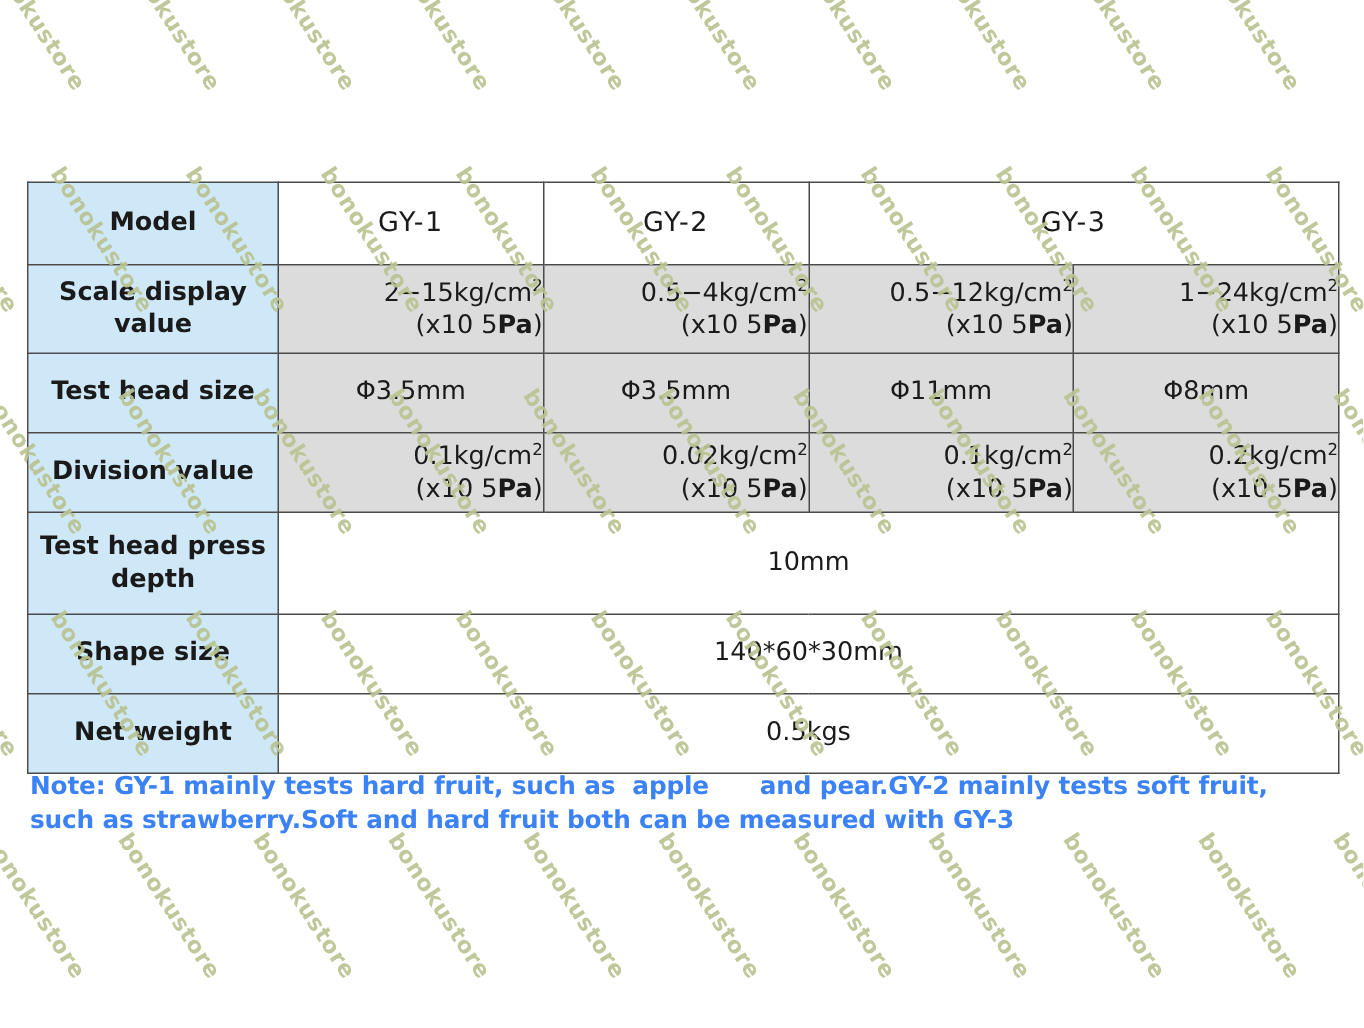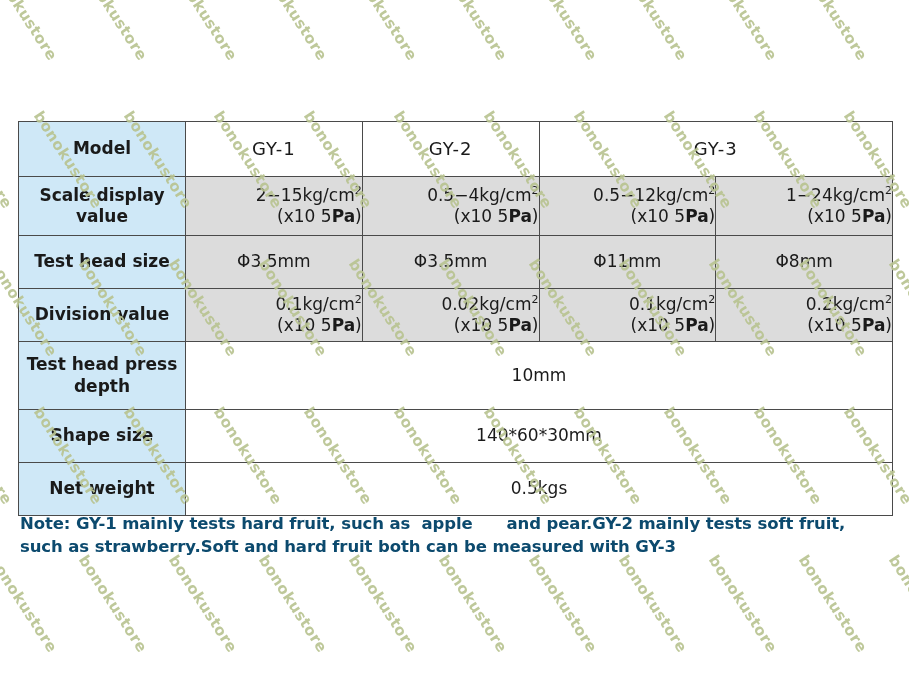--- a/index.html
+++ b/index.html
@@ -87,21 +87,21 @@
   .sup { font-size: 11px; vertical-align: super; }
   .pa  { font-weight: 700; }
   .model-name { font-size: 18px; letter-spacing: 1px; }
 
   
   #note {
     position: absolute;
     left: 20px;
     top: 512px;
     width: 880px;
-    color: #0c4a6e;
+    color: #3b82f6;
     font-family: "DejaVu Sans", sans-serif;
     font-weight: 700;
     font-size: 16.5px;
     line-height: 1.42;
     letter-spacing: -0.1px;
   }
   #note .note-line { display: block; white-space: pre; }
 </style>
 </head>
 <body>

